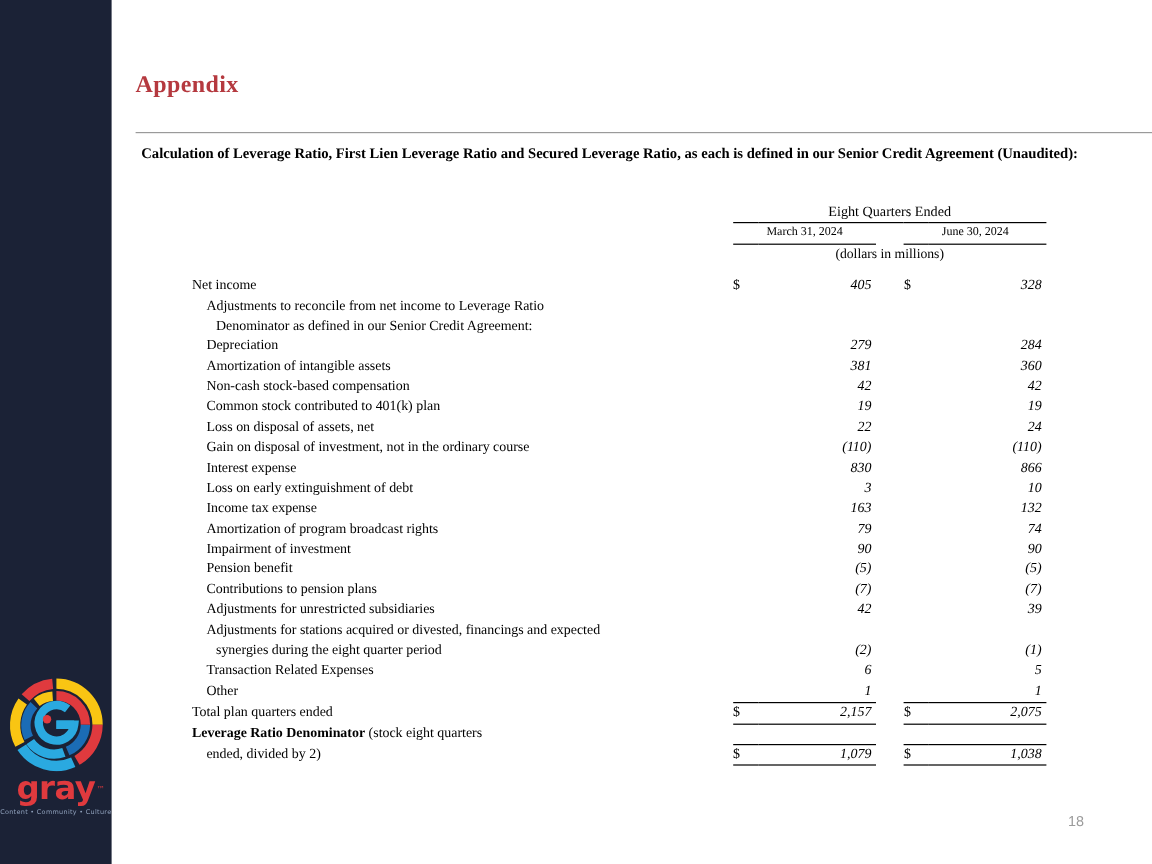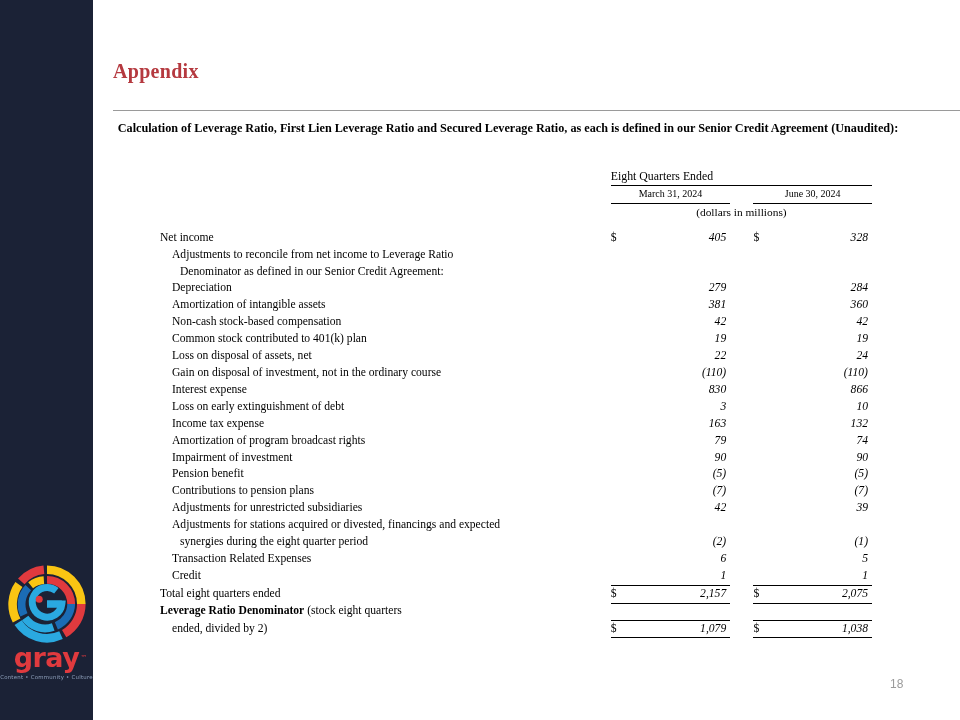--- a/index.html
+++ b/index.html
@@ -117,21 +117,21 @@
     white-space: nowrap;
   }
 
   .col-label   { width: 418px; text-align: left; }
   .col-cur     { width: 22px;  text-align: left; }
   .col-num     { width: 100px; text-align: right; padding-right: 4px !important; font-style: italic; }
   .col-gap     { width: 26px; }
 
   
   .hdr-span {
-    text-align: left;
+    text-align: center;
     font-weight: bold;
     font-size: 11.8px;
     border-bottom: 1.2px solid #000;
     line-height: 15px;
   }
   .hdr-date {
     text-align: center;
     font-weight: bold;
     font-size: 10px;
     border-bottom: 1.2px solid #000;
@@ -411,32 +411,32 @@
       <tr>
         <td class="col-label indent-1">Transaction Related Expenses</td>
         <td class="col-gap"></td>
         <td class="col-cur"></td>
         <td class="col-num">6</td>
         <td class="col-gap"></td>
         <td class="col-cur"></td>
         <td class="col-num">5</td>
       </tr>
       <tr>
-        <td class="col-label indent-1">Credit</td>
+        <td class="col-label indent-1">Other</td>
         <td class="col-gap"></td>
         <td class="col-cur"></td>
         <td class="col-num">1</td>
         <td class="col-gap"></td>
         <td class="col-cur"></td>
         <td class="col-num">1</td>
       </tr>
     </tbody>
   <tbody>
     <tr class="total-row">
-      <td class="col-label bold">Total eight quarters ended</td>
+      <td class="col-label bold">Total plan quarters ended</td>
       <td class="col-gap"></td>
       <td class="col-cur">$</td>
       <td class="col-num">2,157</td>
       <td class="col-gap"></td>
       <td class="col-cur">$</td>
       <td class="col-num">2,075</td>
     </tr>
     <tr>
       <td class="col-label"><span class="bold">Leverage Ratio Denominator</span><span class="normal-inline"> (stock eight quarters</span></td>
       <td class="col-gap"></td>

